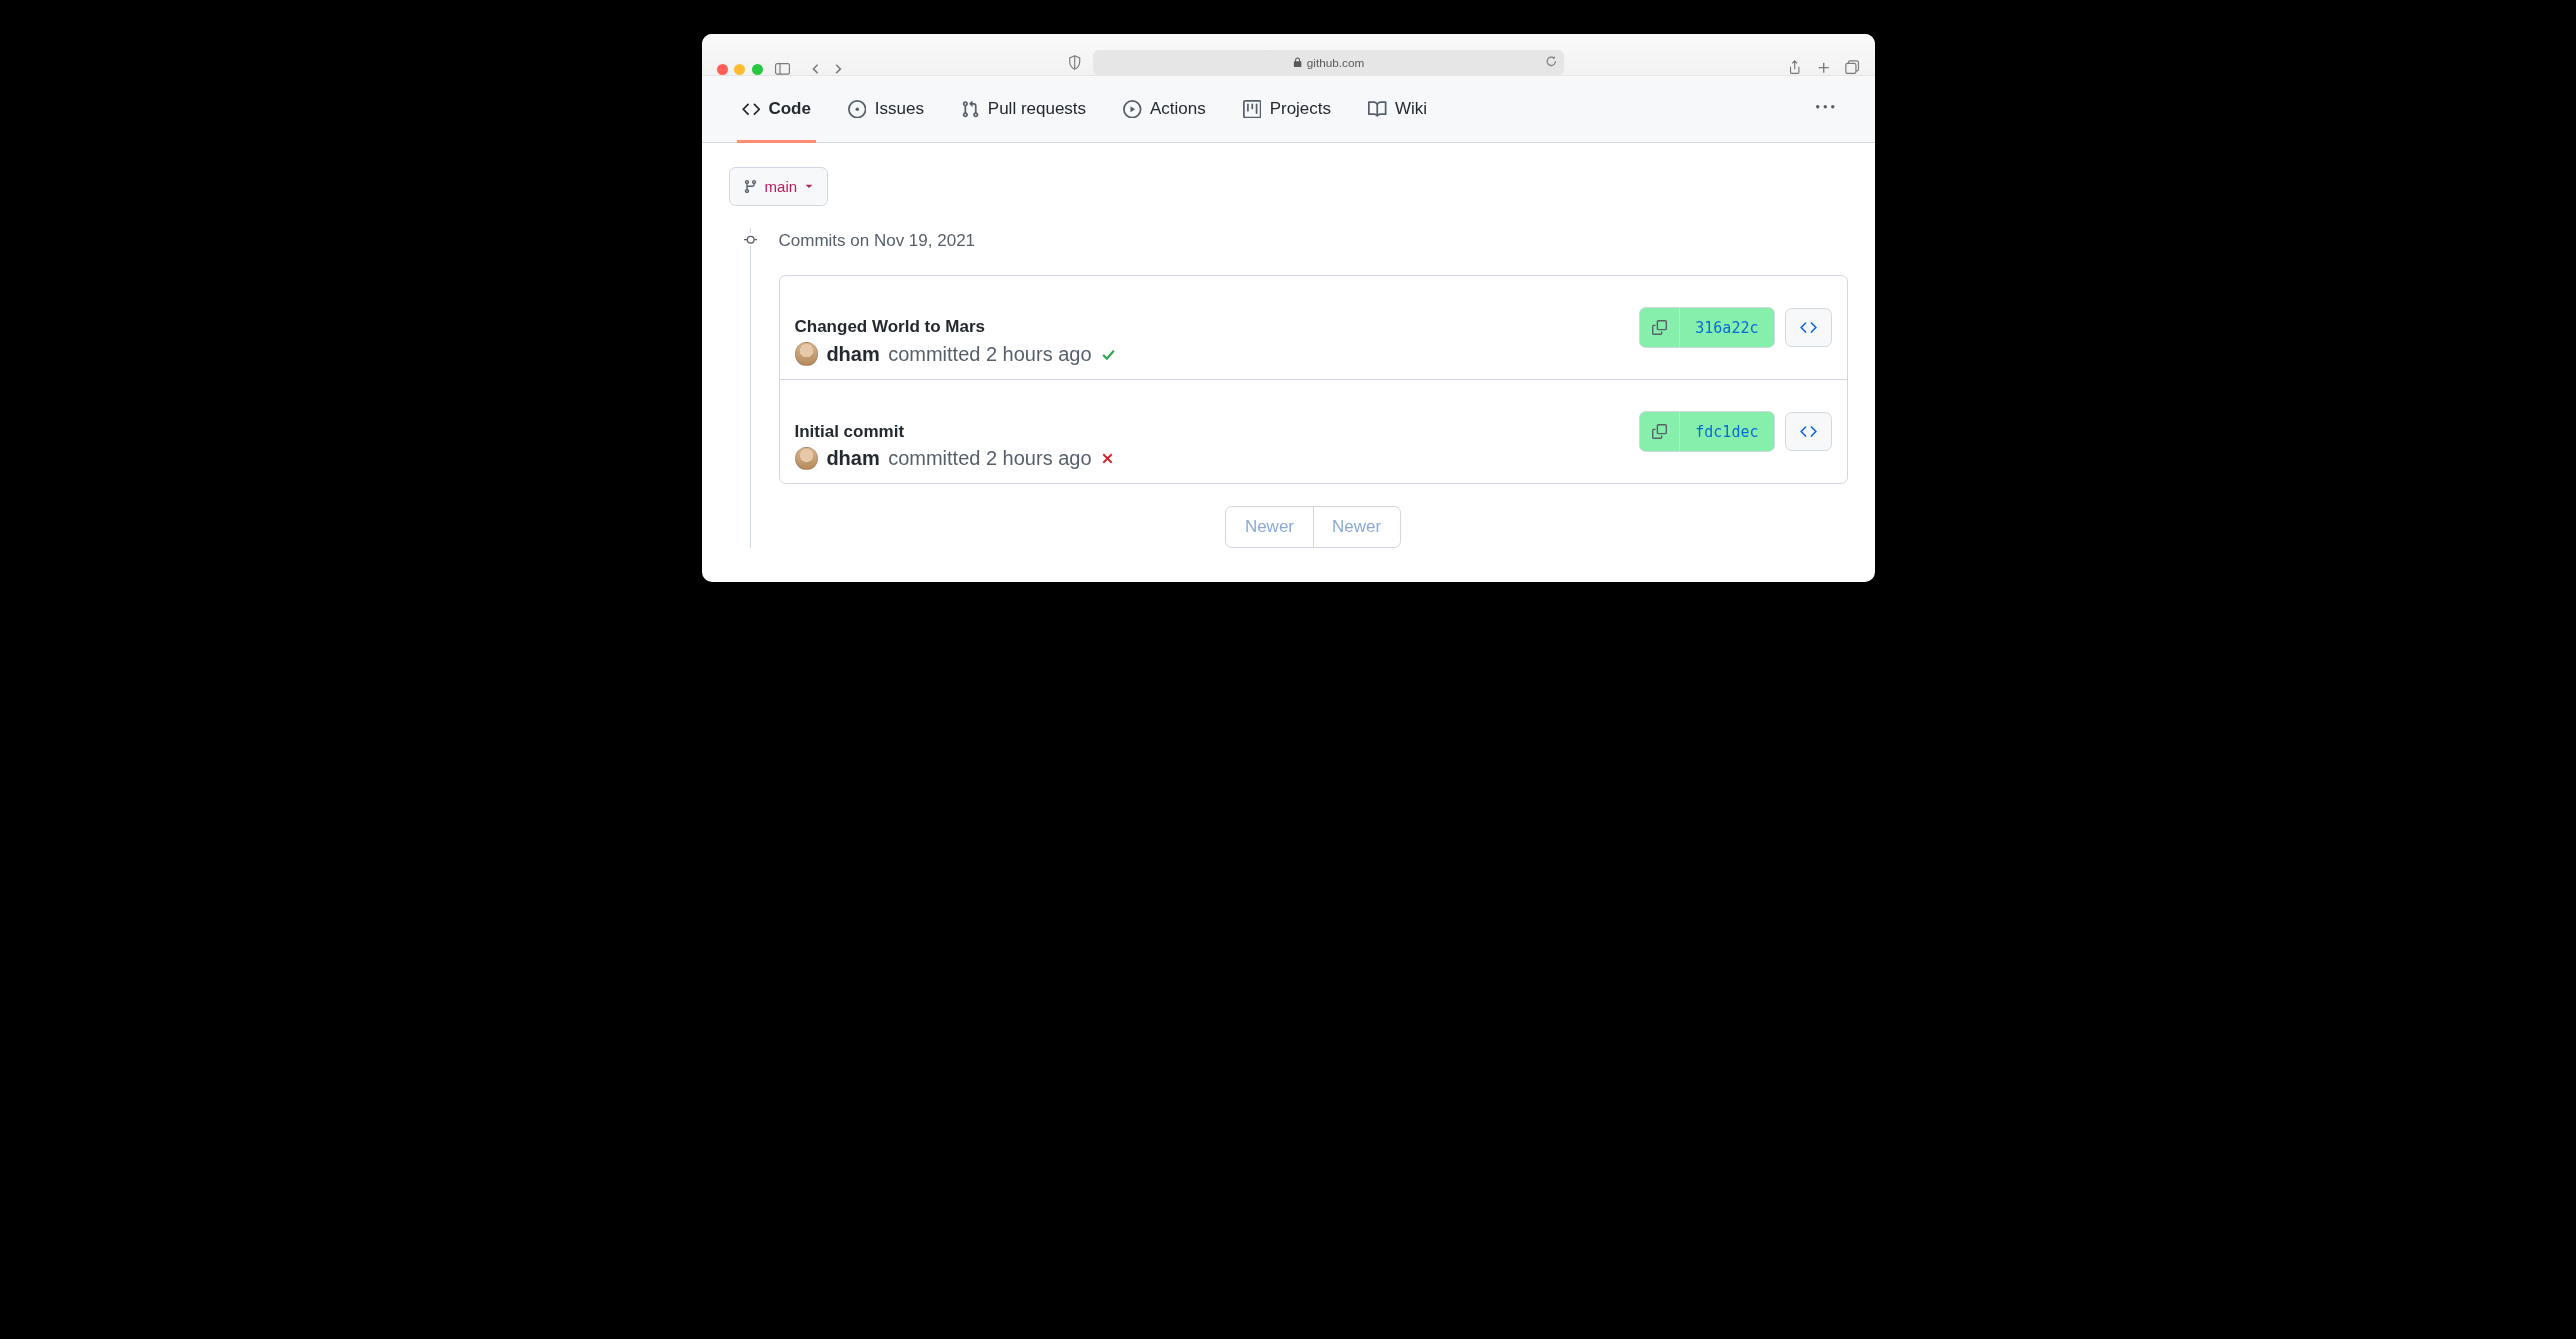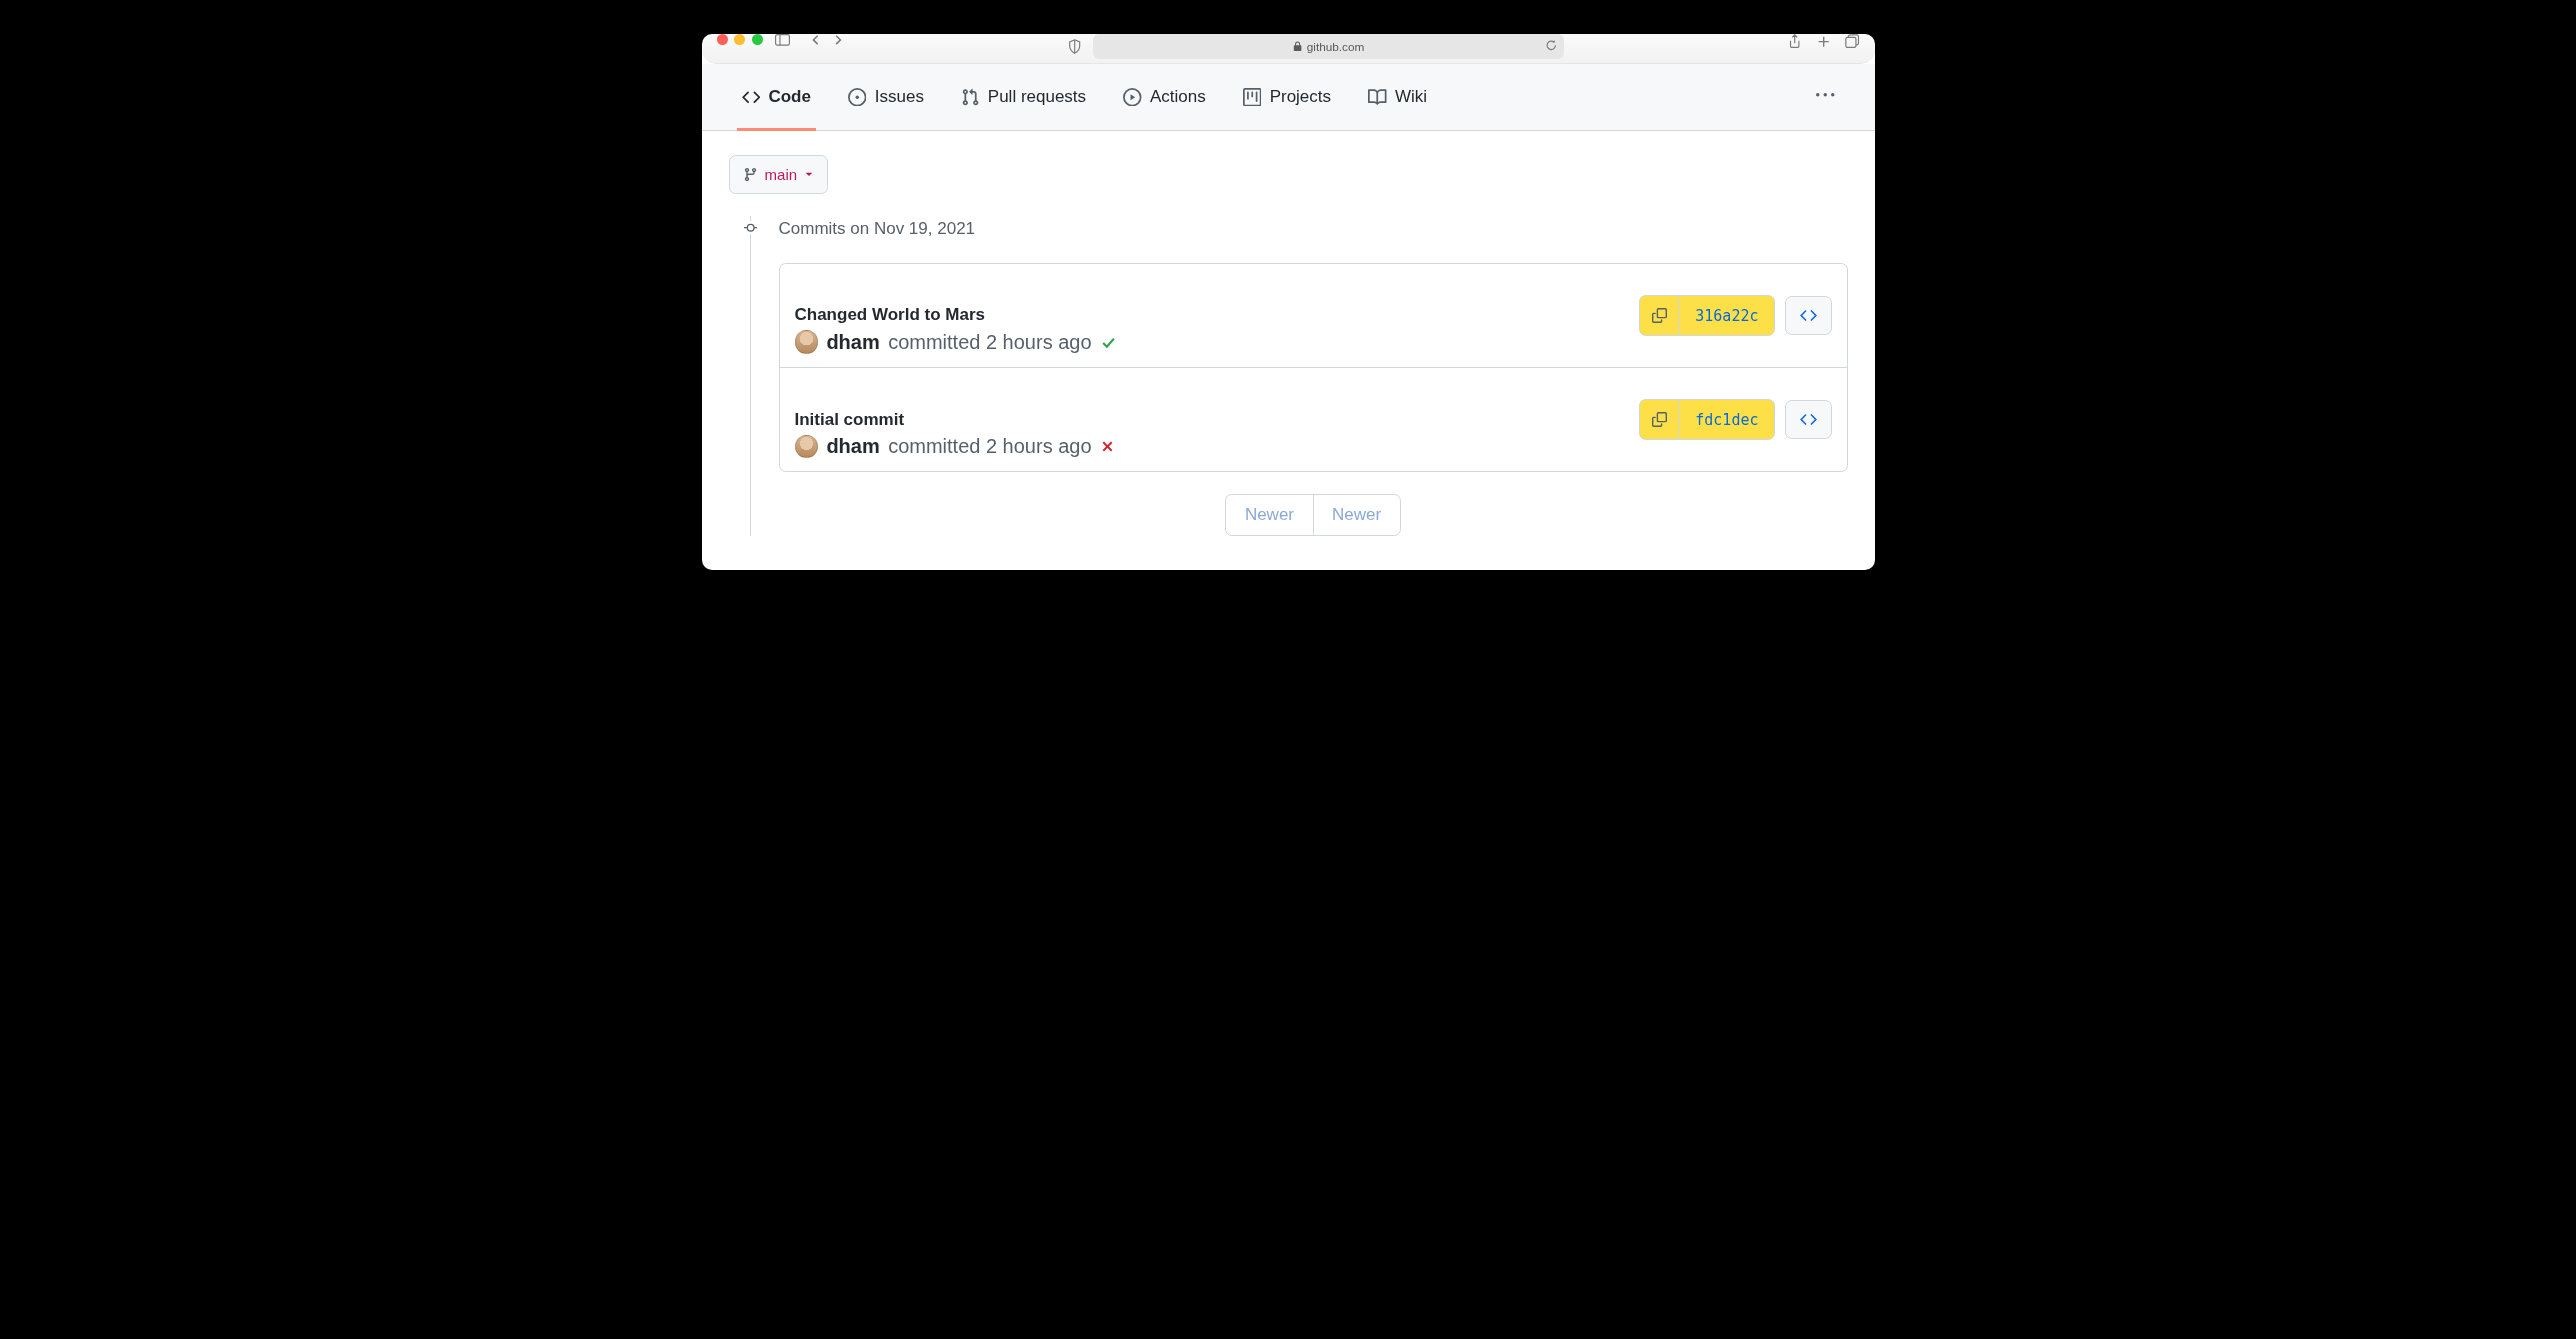--- a/index.html
+++ b/index.html
@@ -13,28 +13,27 @@
       min-height: 100vh;
     }
     .window {
       width: 1173px;
       background: #fff;
       border-radius: 10px;
       overflow: hidden;
       box-shadow: 0 17px 50px rgba(0,0,0,0.5);
     }
     .titlebar {
-      height: 30px;
+      height: 42px;
       background: linear-gradient(#fafafa, #f2f2f2);
       display: flex;
-      align-items: flex-start;
+      align-items: flex-end;
       padding: 0 15px;
       border-bottom: 0.8px solid #e5e5e5;
       gap: 11.8px;
-      border-radius: 18px;
     }
     .traffic { display: flex; gap: 6.7px; }
     .dot { width: 11px; height: 11px; border-radius: 50%; }
     .red { background: #ff5f57; }
     .yellow { background: #febc2e; }
     .green { background: #28c840; }
     .tb-btn { color: #7a7a7a; display:flex; align-items:center; }
     .tb-btn svg { display:block; }
     .tb-nav { display: flex; gap: 10px; margin-left: 8.4px; }
     .addrwrap { flex:1; display:flex; justify-content:center; align-items:center; gap:5px; }
@@ -101,21 +100,21 @@
       width:23.5px; height:23.5px; border-radius:50%;
       background: radial-gradient(circle at 50% 35%, #e7c8a8 0 38%, transparent 38%), linear-gradient(#d8b690,#b68a5e);
       border:0.8px solid rgba(0,0,0,0.1);
       flex-shrink:0;
     }
     .author { font-weight:600; color:#24292f; }
     .meta-text { color:#57606a; }
     .status-ok { color:#2da44e; display:flex; }
     .status-fail { color:#cf222e; display:flex; }
     .commit-right { display:flex; align-items:center; gap:10px; }
-    .btngroup { display:flex; border:0.8px solid #d0d7de; border-radius:6.7px; overflow:hidden; background:#fde047; }
+    .btngroup { display:flex; border:0.8px solid #d0d7de; border-radius:6.7px; overflow:hidden; background:#86efac; }
     .btngroup > * { height:39px; display:flex; align-items:center; justify-content:center; }
     .btngroup .copy { width:40px; color:#57606a; border-right:0.8px solid #d0d7de; cursor:pointer; }
     .btngroup .sha { padding:0 15px; color:#0969da; font-family:ui-monospace,SFMono-Regular,Menlo,monospace; font-size:15px; cursor:pointer; }
     .browse { width:47px; height:39px; border:0.8px solid #d0d7de; border-radius:6.7px; display:flex; align-items:center; justify-content:center; color:#0969da; background:#f6f8fa; cursor:pointer; }
     .pager { display:flex; justify-content:center; margin-top:22px; }
     .pager-group { display:flex; border:0.8px solid #d0d7de; border-radius:6.7px; overflow:hidden; }
     .pager-group > * { height:40px; padding:0 18.5px; display:flex; align-items:center; font-size:17px; color:#8aa9d6; cursor:default; }
     .pager-group > * + * { border-left:0.8px solid #d0d7de; }
   </style>
 </head>

